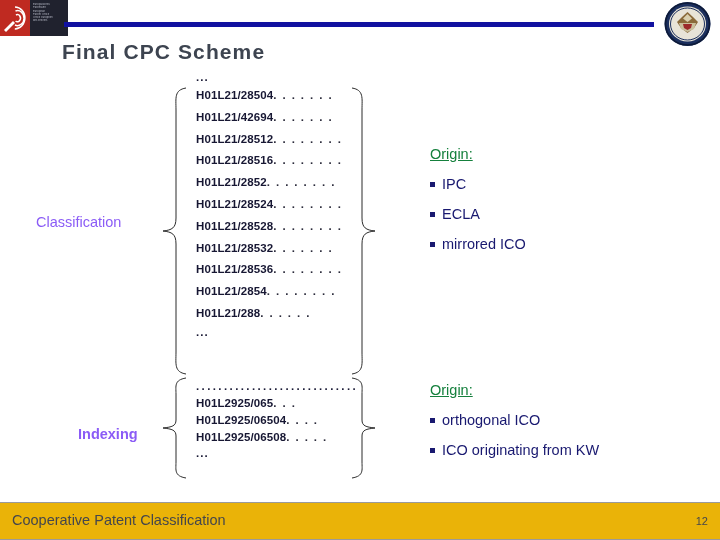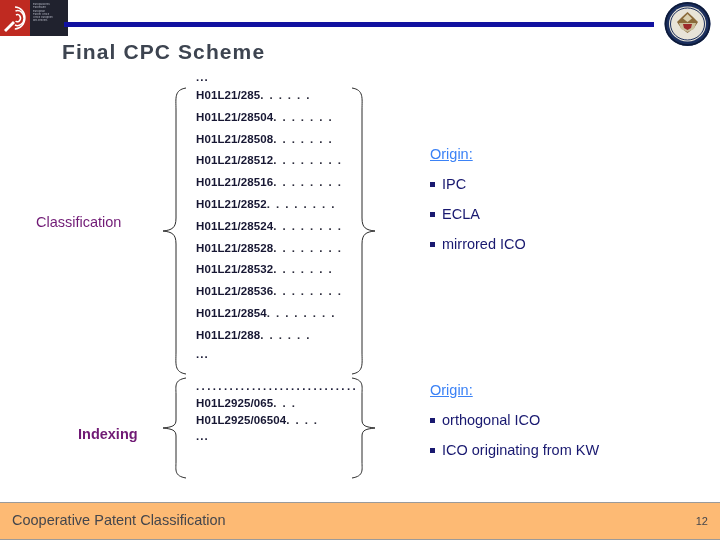--- a/index.html
+++ b/index.html
@@ -83,21 +83,21 @@
     font-size: 21px;
     font-weight: bold;
     color: #3d4450;
     letter-spacing: 1.1px;
     white-space: nowrap;
   }
 
   
   .group-label {
     position: absolute;
-    color: #701a75;
+    color: #8b5cf6;
     white-space: nowrap;
   }
   .label-classification {
     left: 36px;
     top: 214px;
     font-size: 14.5px;
   }
   .label-indexing {
     left: 78px;
     top: 426px;
@@ -153,21 +153,21 @@
     white-space: nowrap;
   }
 
   
   .origin-block { position: absolute; }
   .origin-block-top { left: 430px; top: 146px; }
   .origin-block-bottom { left: 430px; top: 382px; }
 
   .origin-heading {
     font-size: 14.5px;
-    color: #3b82f6;
+    color: #15803d;
     text-decoration: underline;
     margin-bottom: 14px;
     white-space: nowrap;
   }
   .origin-item {
     display: flex;
     align-items: center;
     font-size: 14.5px;
     color: #191970;
     margin-bottom: 14px;
@@ -181,21 +181,21 @@
     flex: none;
   }
 
   
   .footer {
     position: absolute;
     left: 0;
     bottom: 0;
     width: 720px;
     height: 36px;
-    background: #fdba74;
+    background: #eab308;
     border-top: 1px solid #9a9a9a;
     border-bottom: 1px solid #9a9a9a;
   }
   .footer-inner {
     position: relative;
     width: 100%;
     height: 100%;
   }
   .footer-title {
     position: absolute;
@@ -283,25 +283,24 @@
 
 <div class="brace brace-right-bot">
   <svg width="30" height="104" viewBox="0 0 30 104" aria-hidden="true">
     <path d="M4 2 C16 4 14 10 14 18 L14 44 C14 50 18 51 27 52 C18 53 14 54 14 60 L14 86 C14 94 16 100 4 102" fill="none" stroke="#2b2b2b" stroke-width="1"></path>
   </svg>
 </div>
 
 <div class="code-list code-list-classification">
   <span class="code-ellipsis">...</span>
 
-  <span class="code-row"><span>H01L21/285</span><span class="dots">. . . . . .</span></span>
 
   <span class="code-row"><span>H01L21/28504</span><span class="dots">. . . . . . .</span></span>
 
-  <span class="code-row"><span>H01L21/28508</span><span class="dots">. . . . . . .</span></span>
+  <span class="code-row"><span>H01L21/42694</span><span class="dots">. . . . . . .</span></span>
 
   <span class="code-row"><span>H01L21/28512</span><span class="dots">. . . . . . . .</span></span>
 
   <span class="code-row"><span>H01L21/28516</span><span class="dots">. . . . . . . .</span></span>
 
   <span class="code-row"><span>H01L21/2852</span><span class="dots">. . . . . . . .</span></span>
 
   <span class="code-row"><span>H01L21/28524</span><span class="dots">. . . . . . . .</span></span>
 
   <span class="code-row"><span>H01L21/28528</span><span class="dots">. . . . . . . .</span></span>
@@ -317,20 +316,21 @@
   <span class="code-ellipsis">...</span>
 </div>
 
 <div class="code-list code-list-indexing">
   <span class="dotted-rule">. . . . . . . . . . . . . . . . . . . . . . . . . . . . .</span>
 
   <span class="code-row tight"><span>H01L2925/065</span><span class="dots">. . .</span></span>
 
   <span class="code-row tight"><span>H01L2925/06504</span><span class="dots">. . . .</span></span>
 
+  <span class="code-row tight"><span>H01L2925/06508</span><span class="dots">. . . . .</span></span>
 
   <span class="code-ellipsis">...</span>
 </div>
 
 <div class="origin-block origin-block-top">
   <div class="origin-heading">Origin:</div>
 
   <div class="origin-item">
     <span class="origin-bullet"></span>
     <span>IPC</span>

